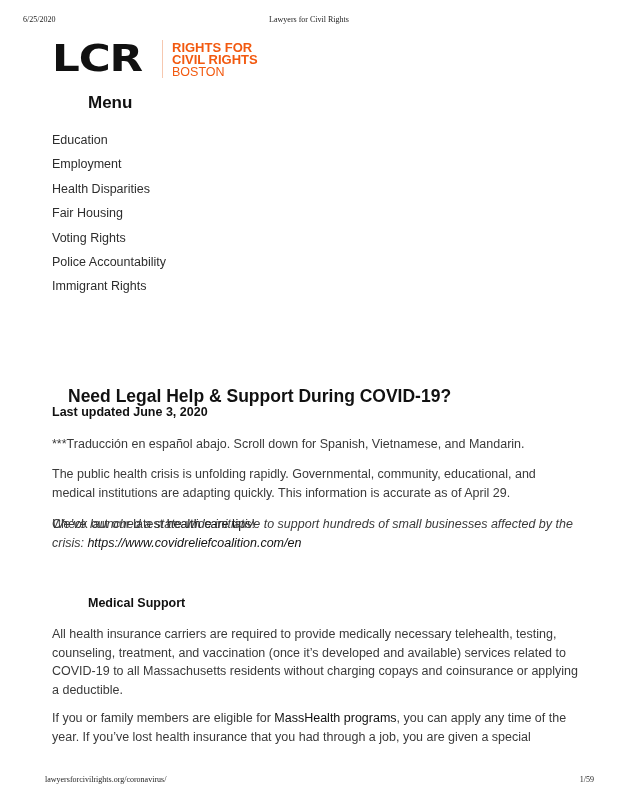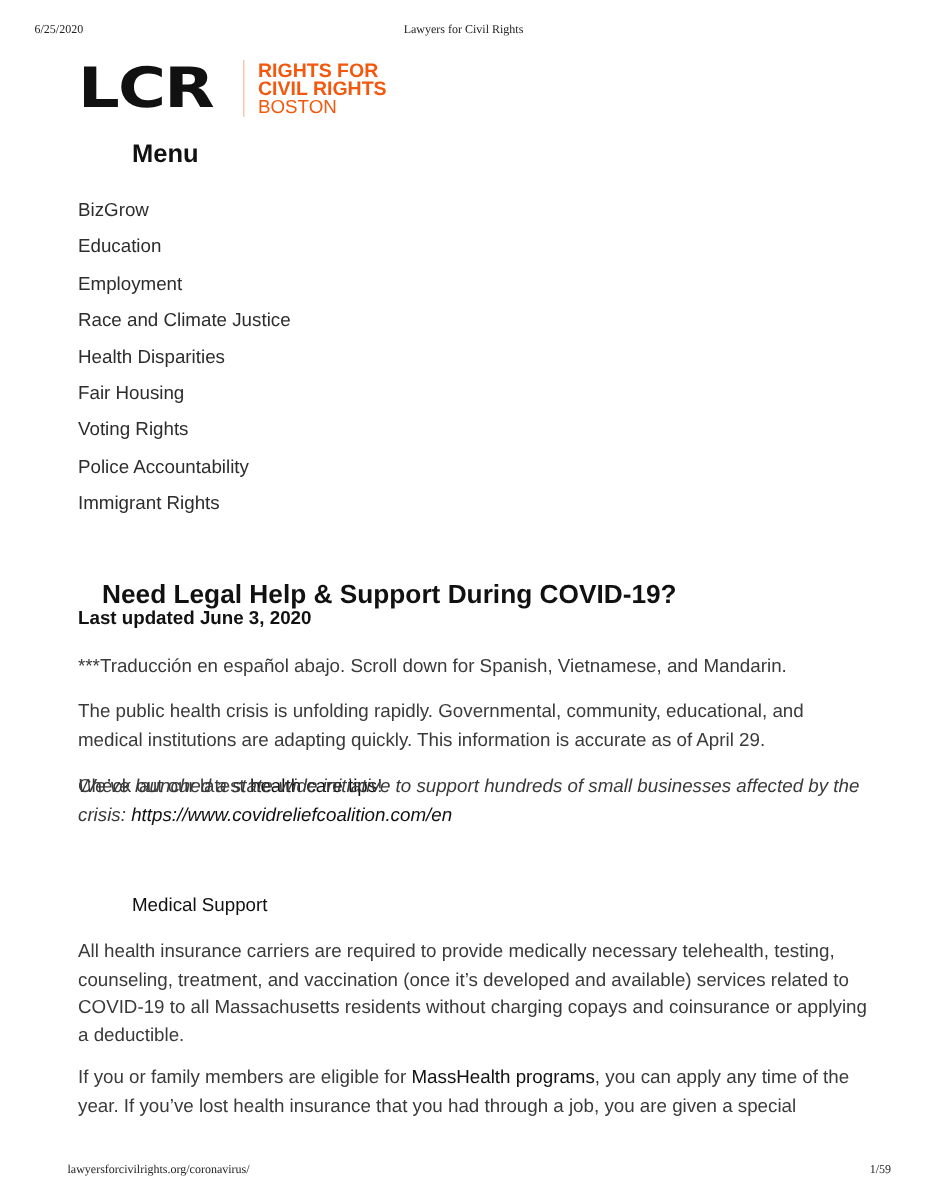--- a/index.html
+++ b/index.html
@@ -4,41 +4,41 @@
 <style>
   html, body { margin: 0; padding: 0; background: #ffffff; }
   body { width: 618px; height: 800px; position: relative; overflow: hidden; font-family: "Liberation Sans", sans-serif; color: #2d2d2d; }
   .print-header { position: absolute; top: 15px; left: 0; width: 618px; height: 14px; font-family: "Liberation Serif", serif; font-size: 8px; color: #222; }
   .print-header .date { position: absolute; left: 23px; top: 0; }
   .print-header .title { position: absolute; left: 0; width: 618px; text-align: center; top: 0; }
   .print-footer { position: absolute; top: 775px; left: 0; width: 618px; font-family: "Liberation Serif", serif; font-size: 8px; color: #222; }
   .print-footer .url { position: absolute; left: 23px; top: 0; margin-left: 22px; }
   .print-footer .page { position: absolute; right: 24px; top: 0; }
 
-  .logo { position: absolute; left: 52px; top: 40px; height: 38px; display: flex; align-items: center; }
+  .logo { position: absolute; left: 52px; top: 40px; height: 38px; display: flex; align-items: flex-end; }
   .logo-mark { font-family: "DejaVu Sans", sans-serif; font-weight: bold; font-size: 37px; letter-spacing: -1px; color: #111; line-height: 38px; transform: scaleX(1.18); transform-origin: left center; width: 96px; }
   .logo-divider { width: 1px; height: 38px; background: #f6c8b0; margin-left: 14px; margin-right: 9px; }
   .logo-text { color: #f2590f; font-family: "Liberation Sans", sans-serif; line-height: 12px; }
   .logo-text .l1, .logo-text .l2 { font-weight: bold; font-size: 13px; display: block; }
   .logo-text .l3 { font-size: 12.5px; display: block; }
 
   .menu-title { position: absolute; left: 88px; top: 93px; font-size: 17px; font-weight: bold; color: #111; }
 
   .menu-list { position: absolute; left: 52px; top: 131px; margin: 0; padding: 0; list-style: none; }
   .menu-list li { font-size: 12.5px; color: #2d2d2d; height: 24.4px; line-height: 18px; }
 
   .page-heading { position: absolute; left: 52px; top: 370px; font-size: 17.5px; font-weight: bold; color: #111; margin: 16px; }
   .updated { position: absolute; left: 52px; top: 405px; font-size: 12.5px; font-weight: bold; color: #111; }
   .para { position: absolute; left: 52px; width: 530px; font-size: 12.5px; line-height: 18.5px; color: #3a3a3a; margin: 0; }
   .p1 { top: 435px; }
   .p2 { top: 465px; }
   .p3 { top: 515px; }
   .p4 { top: 515px; font-style: italic; }
   .p4 .url { font-style: italic; color: #111; }
-  .sub-heading { position: absolute; left: 52px; top: 596px; font-size: 12.5px; font-weight: normal; color: #111; padding-left: 36px; }
+  .sub-heading { position: absolute; left: 52px; top: 596px; font-size: 12.5px; font-weight: bold; color: #111; padding-left: 36px; }
   .p5 { top: 625px; }
   .p6 { top: 709px; }
   .link { color: #111; text-decoration: none; }
 </style>
 </head>
 <body>
 
 <div class="print-header">
   <span class="date">6/25/2020</span>
   <span class="title">Lawyers for Civil Rights</span>
@@ -50,24 +50,22 @@
   <span class="logo-text">
     <span class="l1">RIGHTS FOR</span>
     <span class="l2">CIVIL RIGHTS</span>
     <span class="l3">BOSTON</span>
   </span>
 </div>
 
 <div class="menu-title">Menu</div>
 
 <ul class="menu-list">
-  <li>BizGrow</li>
   <li>Education</li>
   <li>Employment</li>
-  <li>Race and Climate Justice</li>
   <li>Health Disparities</li>
   <li>Fair Housing</li>
   <li>Voting Rights</li>
   <li>Police Accountability</li>
   <li>Immigrant Rights</li>
 </ul>
 
 <h1 class="page-heading">Need Legal Help &amp; Support During COVID-19?</h1>
 <div class="updated">Last updated June 3, 2020</div>
 

